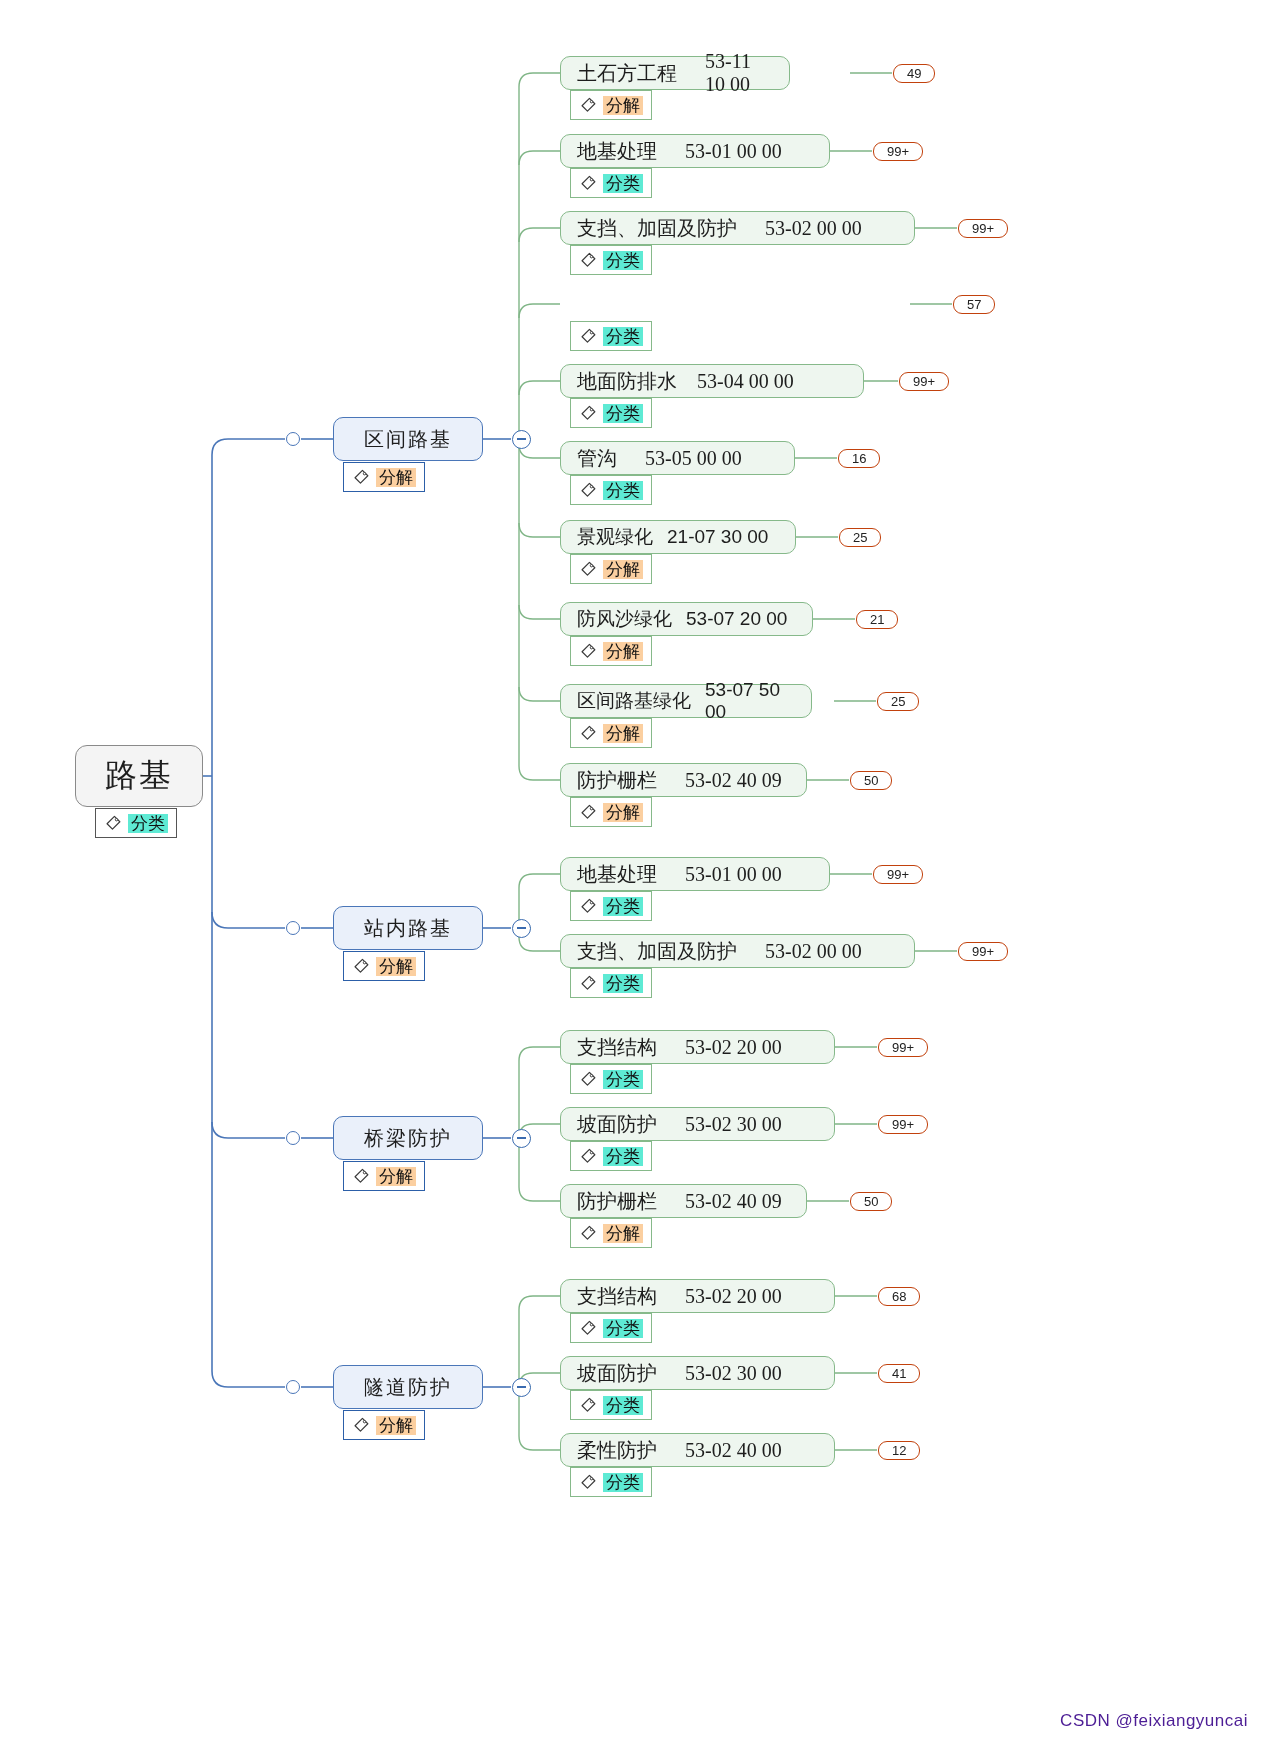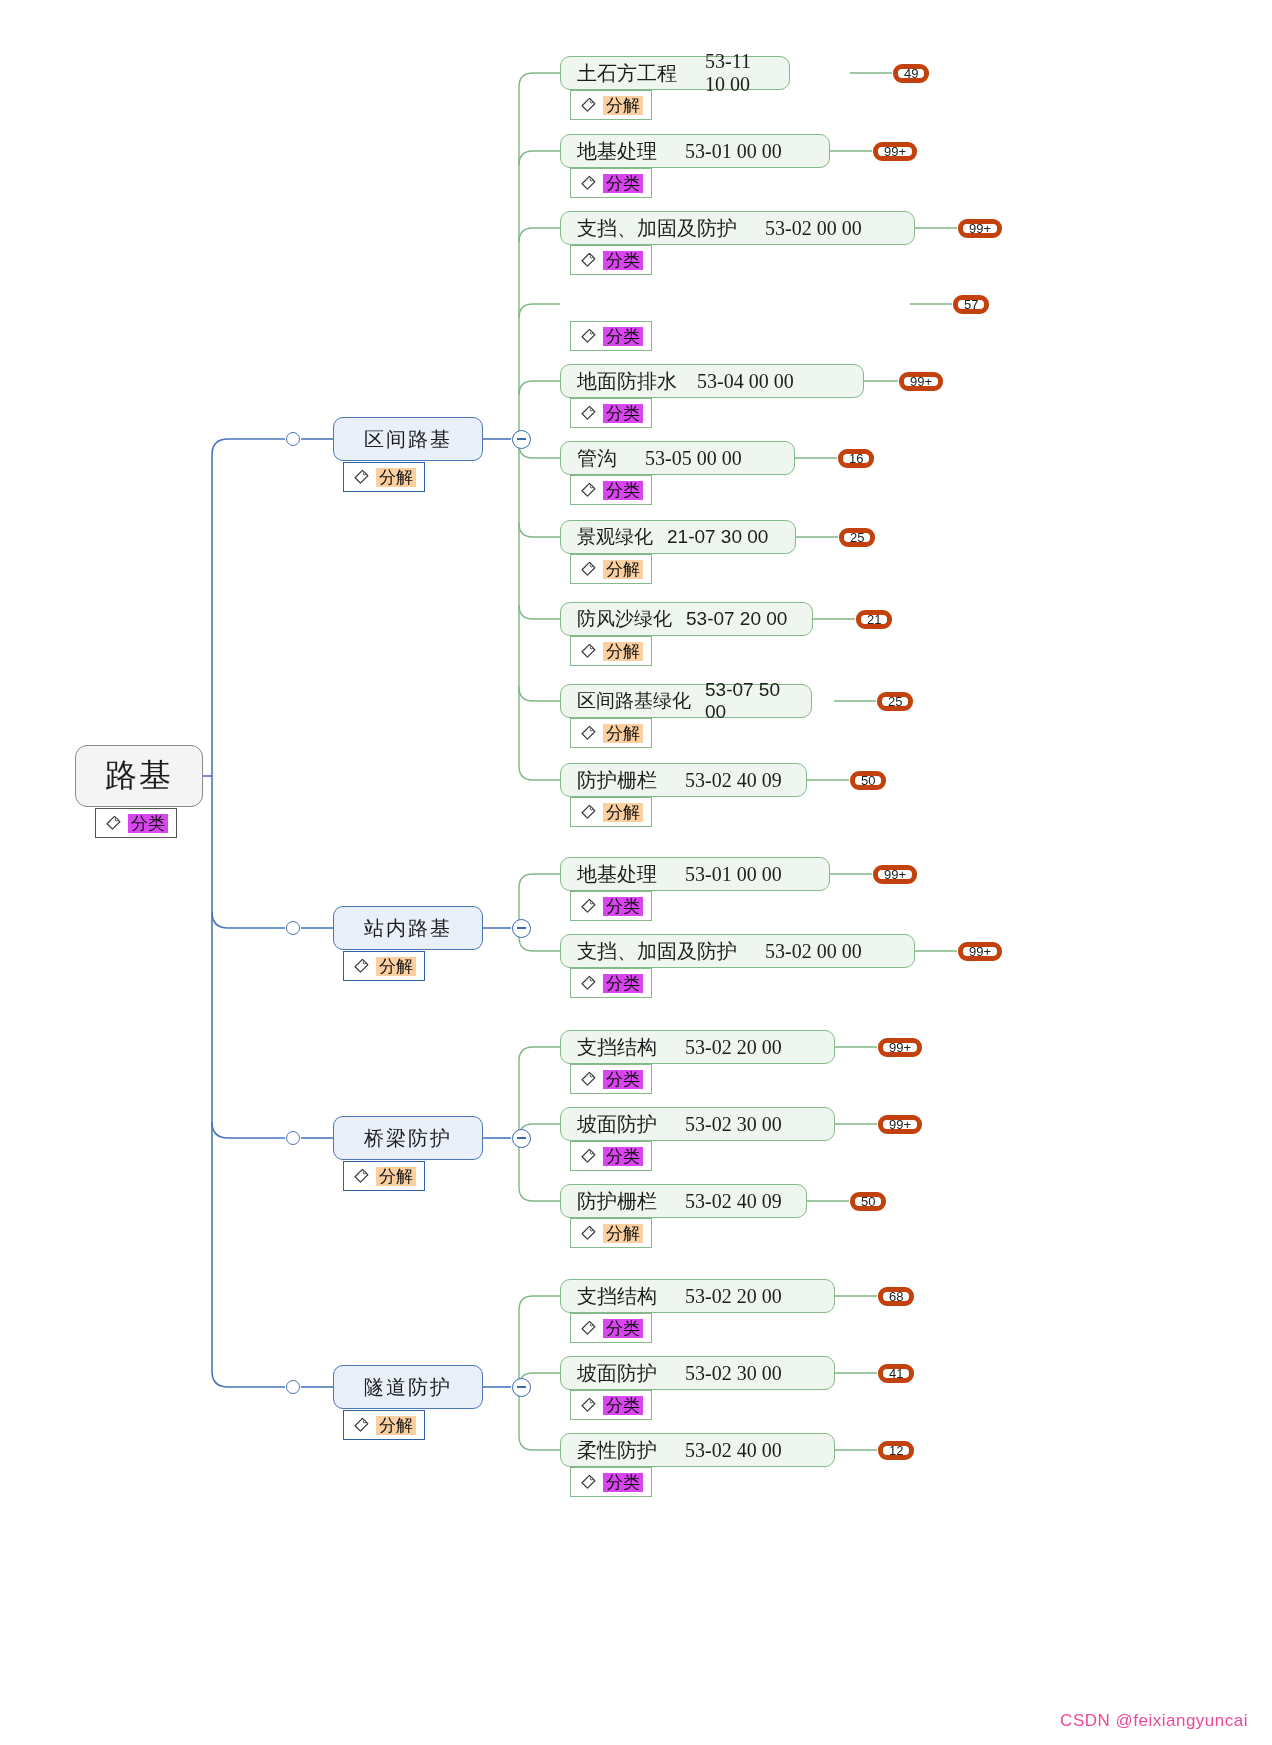--- a/index.html
+++ b/index.html
@@ -43,49 +43,49 @@
   .tag{
     position:absolute;box-sizing:border-box;
     display:flex;align-items:center;gap:6px;
     background:#ffffff;height:30px;padding:0 8px;
     font-size:17px;line-height:1;
   }
   .tag.green-border{border:1px solid #86b98a;}
   .tag.blue-border{border:1px solid #2c5fa8;}
   .tag.gray-border{border:1px solid #555;}
   .tag .chip{padding:1px 3px;font-family:"Liberation Sans","DejaVu Sans",sans-serif;font-size:17px;color:#111;}
-  .chip.fenlei{background:#d946ef;}
+  .chip.fenlei{background:#5eead4;}
   .chip.fenjie{background:#fbcfa0;}
   .tagicon{width:18px;height:18px;flex:0 0 18px;display:block;}
 
   
   .badge{
     position:absolute;box-sizing:border-box;
-    border:5px solid #c2410c;border-radius:9px;background:#ffffff;
-    height:19px;min-width:32px;padding:0 6px;
+    border:1px solid #c2410c;border-radius:9px;background:#ffffff;
+    height:19px;min-width:32px;padding:0 13px;
     display:flex;align-items:center;justify-content:center;
     font-family:"Liberation Sans","DejaVu Sans",sans-serif;font-size:13px;color:#222;
   }
 
   
   .dot{
     position:absolute;box-sizing:border-box;width:14px;height:14px;border-radius:50%;
     background:#ffffff;border:1px solid #4a76b8;
   }
   .minus{
     position:absolute;box-sizing:border-box;width:19px;height:19px;border-radius:50%;
     background:#ffffff;border:1px solid #3a6bb0;
     display:flex;align-items:center;justify-content:center;
   }
   .minus i{display:block;width:9px;height:1.6px;background:#3a6bb0;}
 
   .watermark{
     position:absolute;right:24px;bottom:14px;
     font-family:"Liberation Sans","DejaVu Sans",sans-serif;
-    font-size:17px;color:#ec4899;letter-spacing:.5px;text-align:right;
+    font-size:17px;color:#4c1d95;letter-spacing:.5px;text-align:right;
   }
 </style>
 </head>
 <body>
 
 <div id="canvas">
   <svg id="edges" viewBox="0 0 1272 1745">
       <path d="M203 776 H212" fill="none" stroke="#4a76b8" stroke-width="1.6"></path>
       <path d="M212 455 V1371" fill="none" stroke="#4a76b8" stroke-width="1.6"></path>
       <path d="M212 455 V455 Q212 439 228 439 H285" fill="none" stroke="#4a76b8" stroke-width="1.6"></path>

